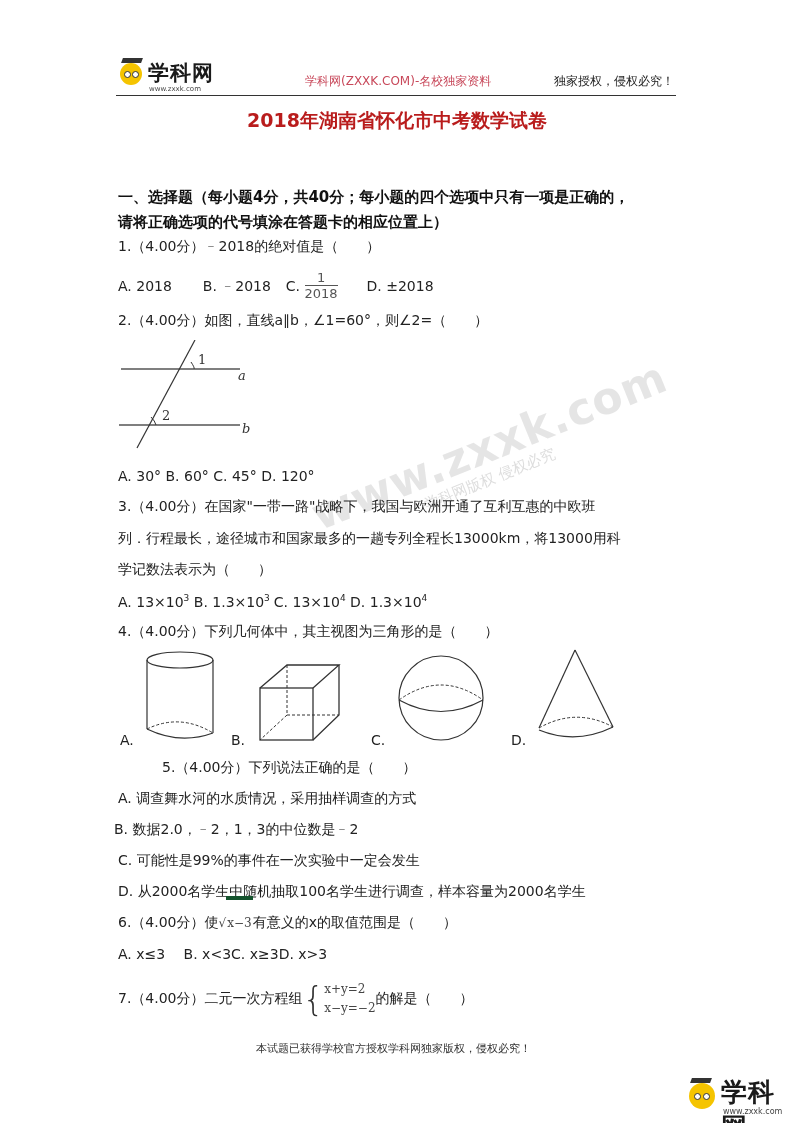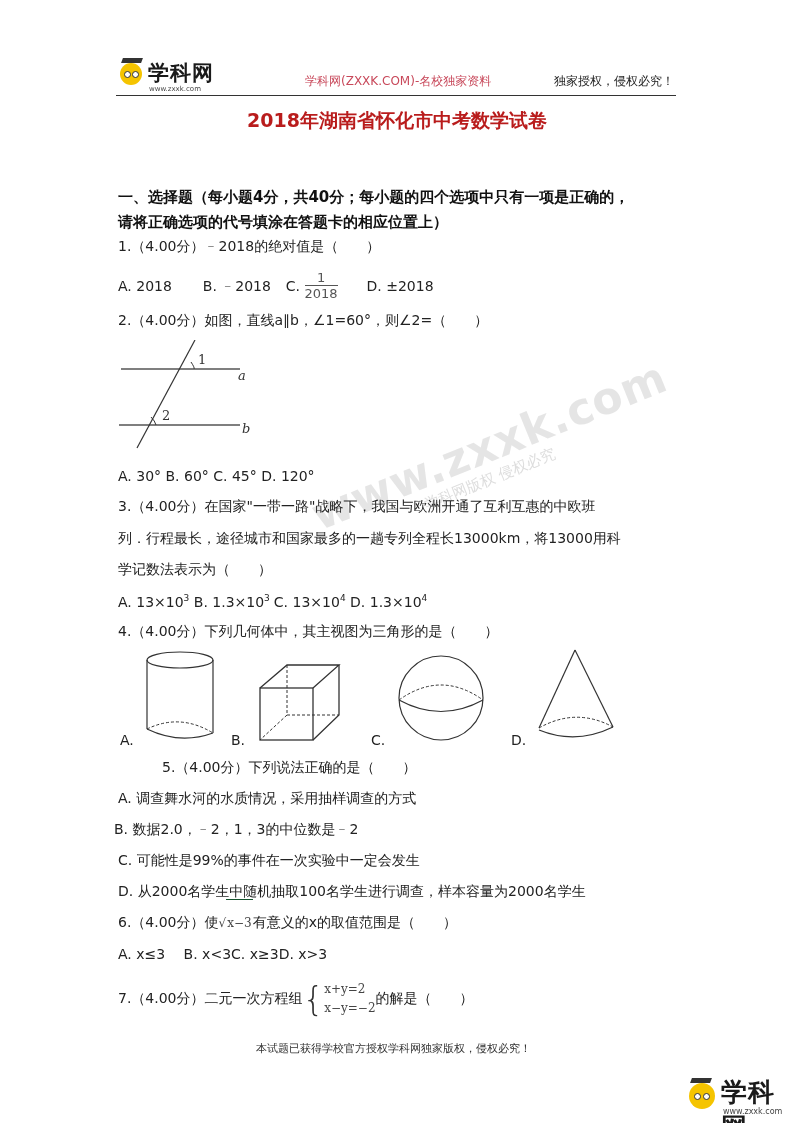--- a/index.html
+++ b/index.html
@@ -28,21 +28,21 @@
   .watermark { left: 300px; top: 420px; transform: rotate(-22deg); font-size: 44px; color: rgba(180,180,180,0.35); font-weight: bold; letter-spacing: 1px; }
   .watermark2 { left: 420px; top: 470px; transform: rotate(-22deg); font-size: 15px; color: rgba(180,180,180,0.45); }
   .footer-note { left: 256px; top: 1041px; font-size: 11px; color: #333; }
   .footer-logo { left: 683px; top: 1075px; width: 110px; height: 45px; }
   .footer-logo .logo-text { left: 38px; top: 0; font-size: 26px; }
   .footer-logo .logo-url { left: 40px; top: 32px; font-size: 8px; }
   .footer-logo .logo-mascot { left: 6px; top: 8px; width: 26px; height: 26px; }
   .brace { display: inline-block; vertical-align: middle; font-size: 34px; line-height: 34px; color: #333; font-weight: 100; }
   .sys { display: inline-block; vertical-align: middle; font-size: 12px; line-height: 19px; color: #444; font-family: "DejaVu Serif", serif; }
   .sqrt { font-family: "DejaVu Serif", serif; font-size: 12px; color: #444; }
-  .sqrt-inner { border-top: 1px solid #14532d; padding: 16px 1px; margin-top: 23px; }
+  .sqrt-inner { border-top: 4px solid #14532d; padding: 16px 1px; margin-top: 23px; }
 </style>
 </head>
 <body>
 
 <div class="abs logo">
   <div class="logo-mascot">
     <span class="logo-eye" style="left:4px"></span>
       <span class="logo-eye" style="left:12px"></span>
   </div>
   <span class="logo-text">学科网</span>

